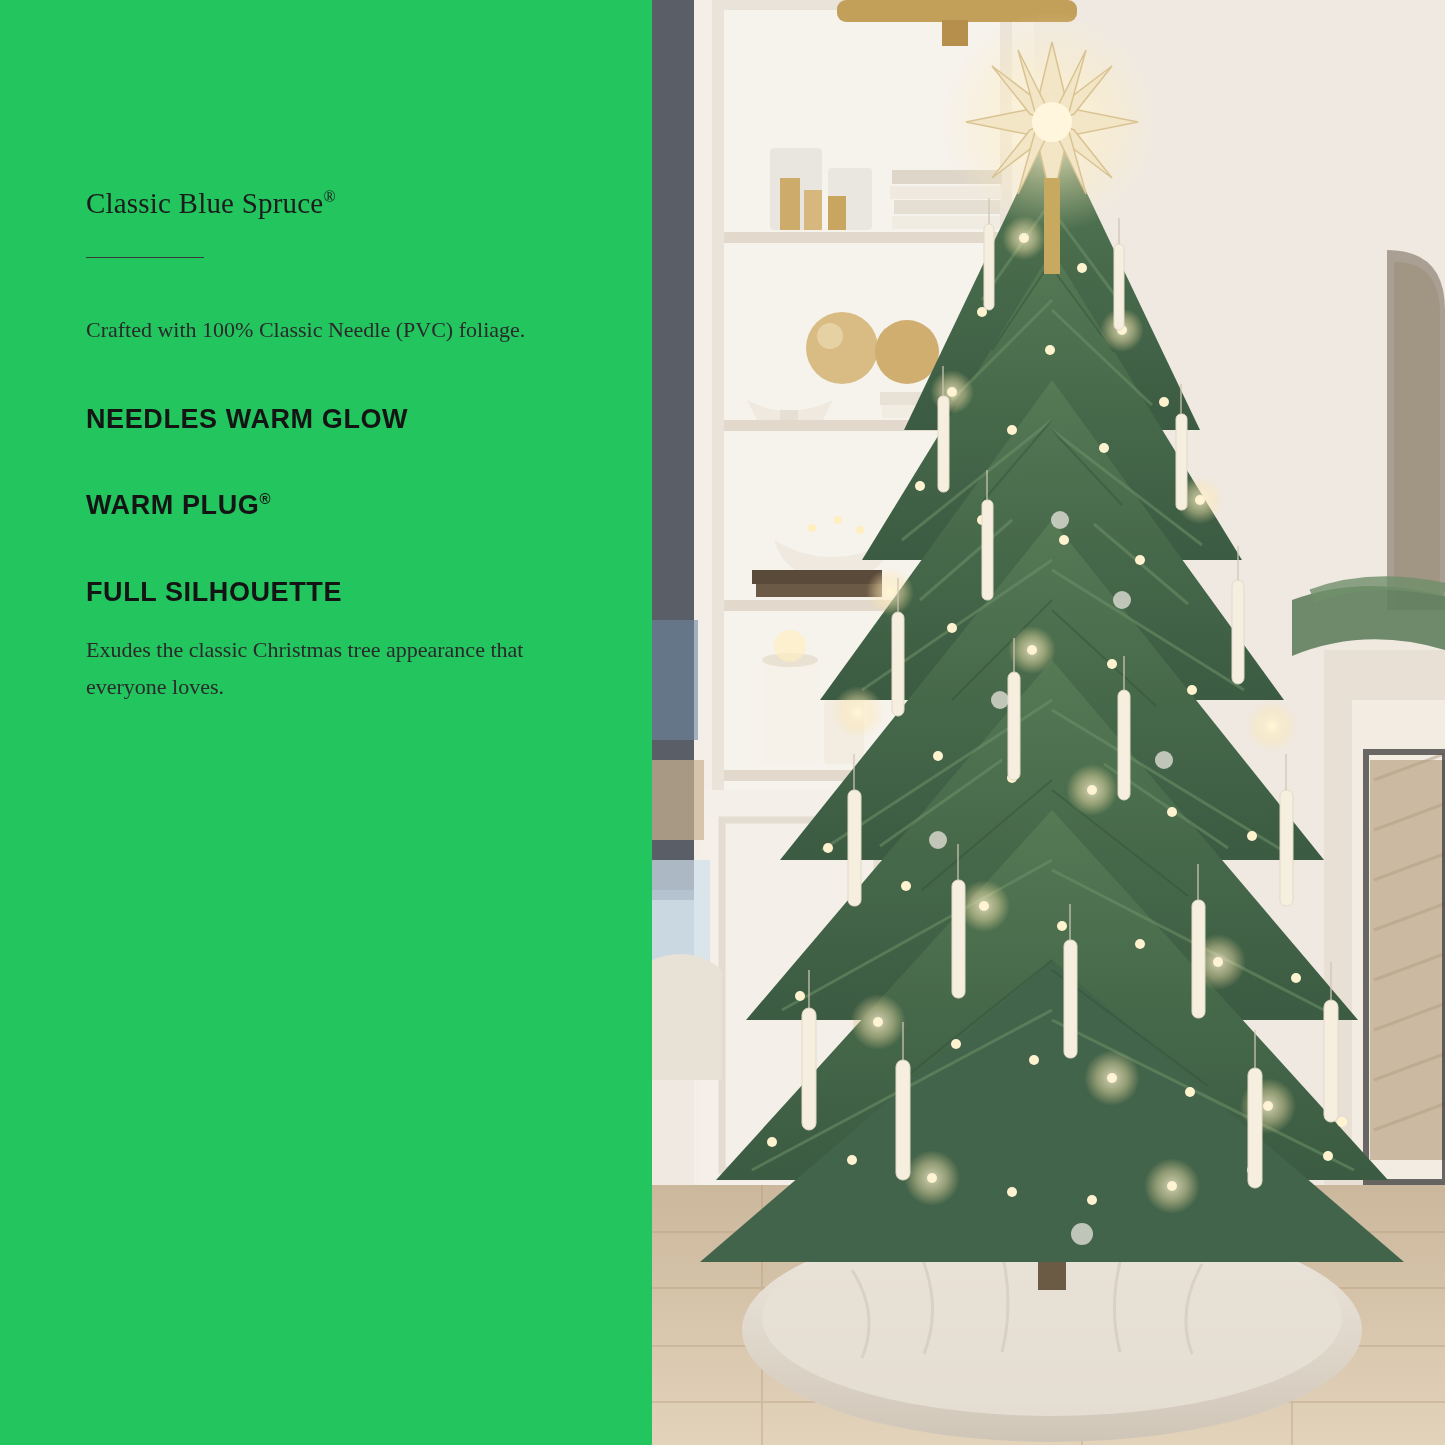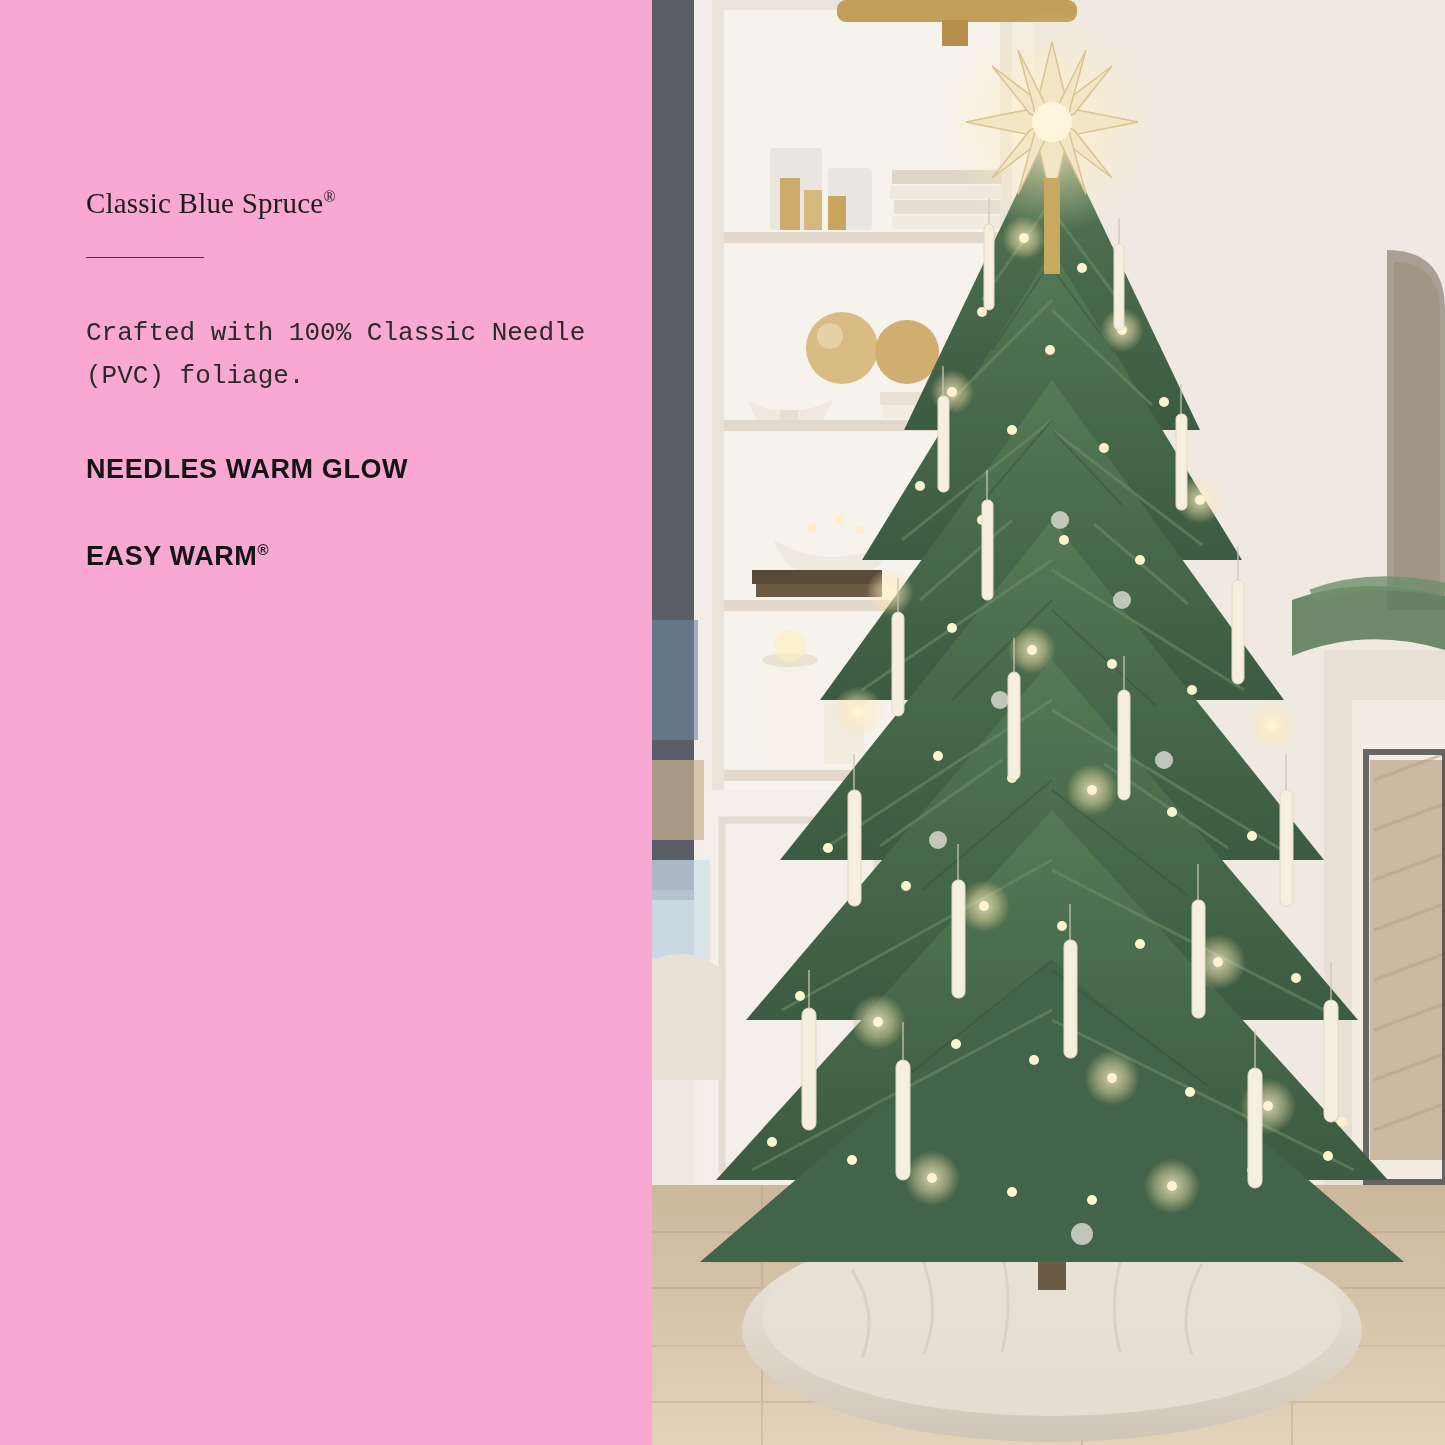--- a/index.html
+++ b/index.html
@@ -15,21 +15,21 @@
     width: 1445px;
     height: 1445px;
     display: flex;
     background: #ffffff;
   }
 
   
   .left-panel {
     width: 652px;
     height: 100%;
-    background: #f9a8d4;
+    background: #22c55e;
     position: relative;
     padding: 12px;
   }
   .left-inner {
     position: absolute;
     left: 86px;
     top: 186px;
     width: 530px;
   }
   .product-title {
@@ -64,22 +64,22 @@
     line-height: 1.2;
   }
   .feature-head .reg {
     font-size: 15px;
     vertical-align: super;
     font-weight: 700;
     line-height: 1;
   }
   .feature-body {
     margin-top: 24px;
-    font-family: Liberation Mono, monospace;
-    font-size: 26px;
+    font-family: Liberation Serif, serif;
+    font-size: 22px;
     font-weight: 400;
     color: #2a2a2a;
     line-height: 1.68;
     max-width: 520px;
   }
 
   
   .photo {
     position: relative;
     width: 793px;
@@ -108,24 +108,30 @@
       </div>
 
       <div class="feature">
         <div class="feature-head">
           <span>NEEDLES WARM GLOW</span><span class="reg"></span>
         </div>
       </div>
 
       <div class="feature">
         <div class="feature-head">
-          <span>EASY WARM</span><span class="reg">®</span>
+          <span>WARM PLUG</span><span class="reg">®</span>
         </div>
       </div>
 
+      <div class="feature">
+        <div class="feature-head">
+          <span>FULL SILHOUETTE</span><span class="reg"></span>
+        </div>
+        <div class="feature-body">Exudes the classic Christmas tree appearance that everyone loves.</div>
+      </div>
 
     </div>
   </div>
 
   <div class="photo">
     <svg class="photo-svg" viewBox="0 0 793 1445" preserveAspectRatio="xMidYMid slice">
       <defs>
         <radialGradient id="glow" cx="50%" cy="50%" r="50%">
           <stop offset="0%" stop-color="#fff6dc" stop-opacity="1"></stop>
           <stop offset="55%" stop-color="#ffe9b0" stop-opacity="0.55"></stop>

